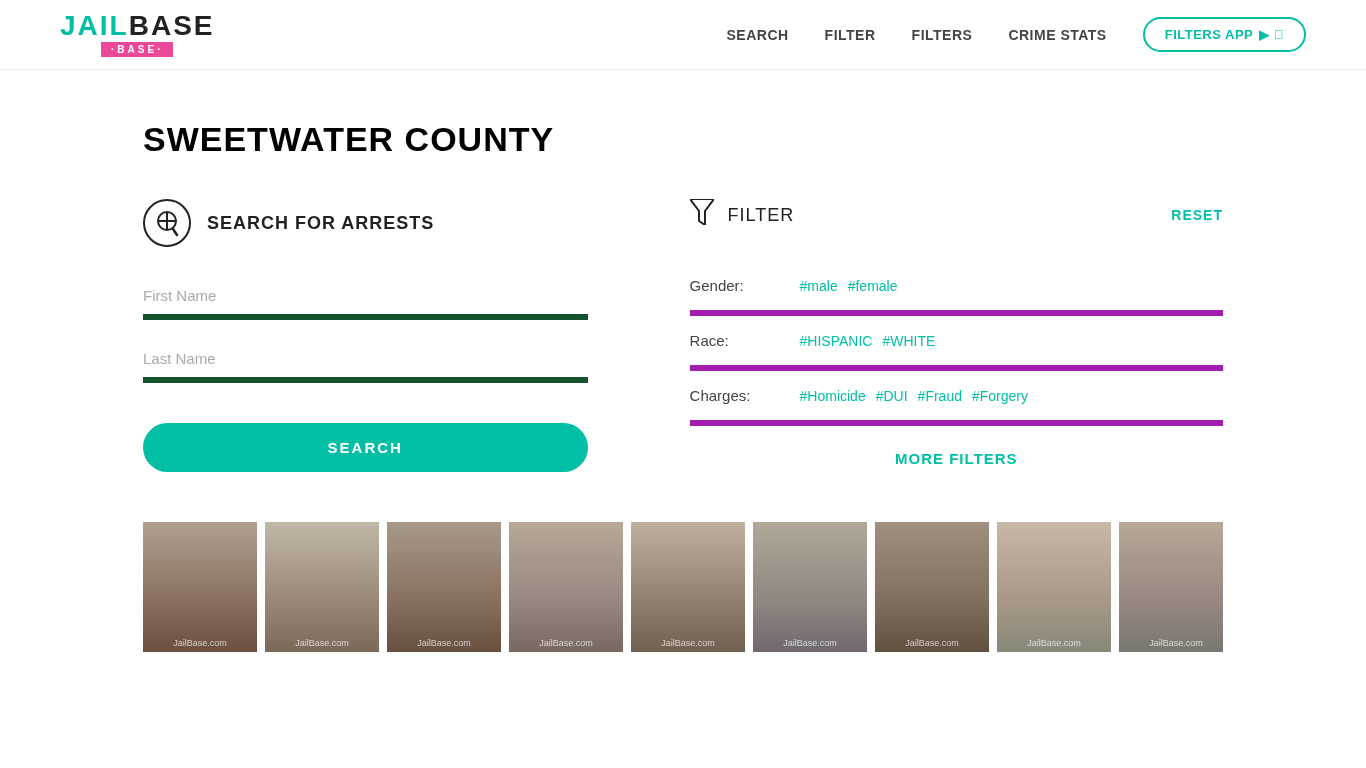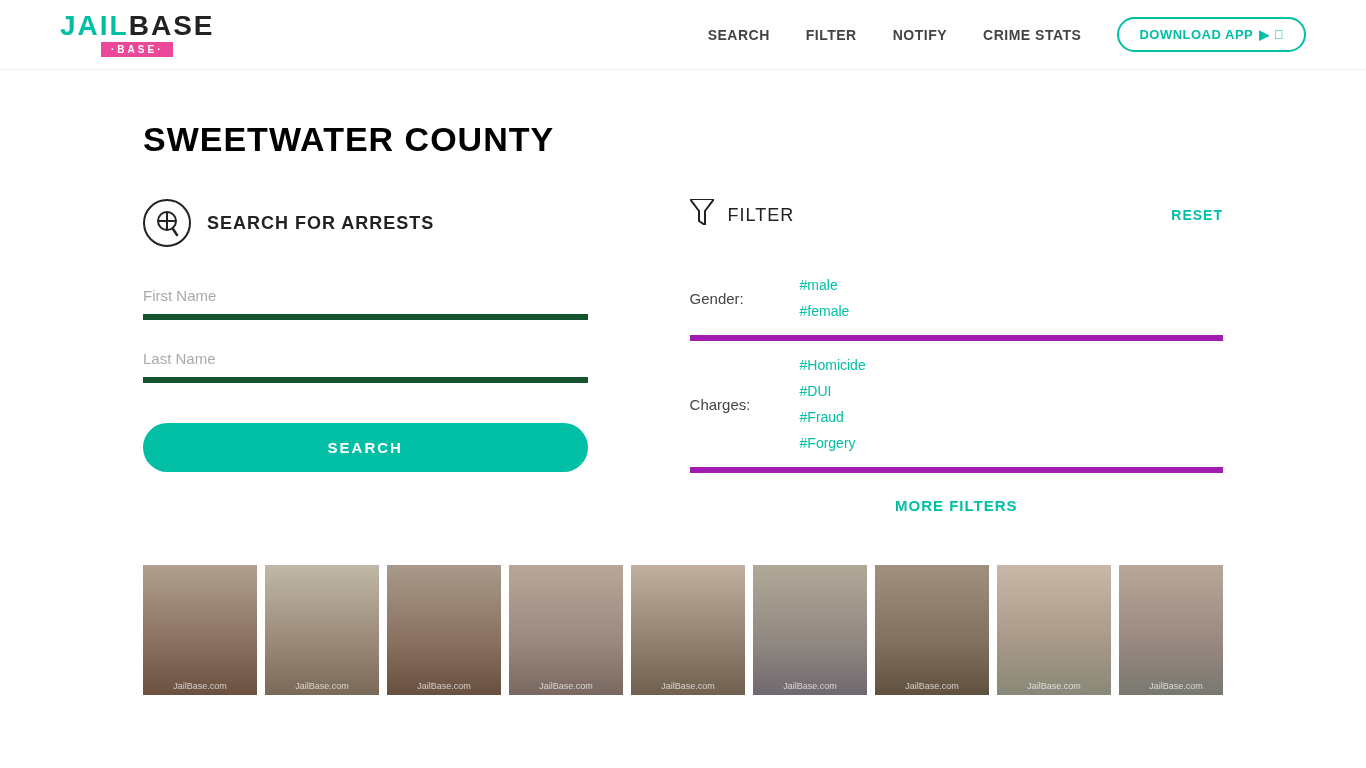--- a/index.html
+++ b/index.html
@@ -188,21 +188,20 @@
     }
     .filter-label {
       font-size: 15px;
       color: #444;
       min-width: 90px;
     }
     .filter-tags {
       display: flex;
       gap: 10px;
       flex-wrap: wrap;
-      flex-direction: column;
     }
     .tag {
       color: #00bfa5;
       font-size: 14px;
       font-weight: 500;
       cursor: pointer;
     }
     .more-filters {
       margin-top: 24px;
       text-align: center;
@@ -260,24 +259,24 @@
   <div class="logo-container">
     <div class="logo-text">
       <span>JAIL</span>BASE
     </div>
     <div class="logo-base">·BASE·</div>
   </div>
 
   <nav>
     <a href="#">SEARCH</a>
     <a href="#">FILTER</a>
-    <a href="#">NOTIFY</a>
+    <a href="#">FILTERS</a>
     <a href="#">CRIME STATS</a>
     <button class="download-btn">
-      <span>DOWNLOAD APP</span>
+      <span>FILTERS APP</span>
       <span class="icons">
         <span>▶</span>
         <span></span>
       </span>
     </button>
   </nav>
 </header>
 
 <main>
   <h1 class="page-title">SWEETWATER COUNTY</h1>
@@ -323,20 +322,27 @@
       </div>
 
       <div class="filter-row">
         <span class="filter-label">Gender:</span>
         <div class="filter-tags">
           <span class="tag">#male</span>
           <span class="tag">#female</span>
         </div>
       </div>
 
+      <div class="filter-row">
+        <span class="filter-label">Race:</span>
+        <div class="filter-tags">
+          <span class="tag">#HISPANIC</span>
+          <span class="tag">#WHITE</span>
+        </div>
+      </div>
 
       <div class="filter-row">
         <span class="filter-label">Charges:</span>
         <div class="filter-tags">
           <span class="tag">#Homicide</span>
           <span class="tag">#DUI</span>
           <span class="tag">#Fraud</span>
           <span class="tag">#Forgery</span>
         </div>
       </div>

